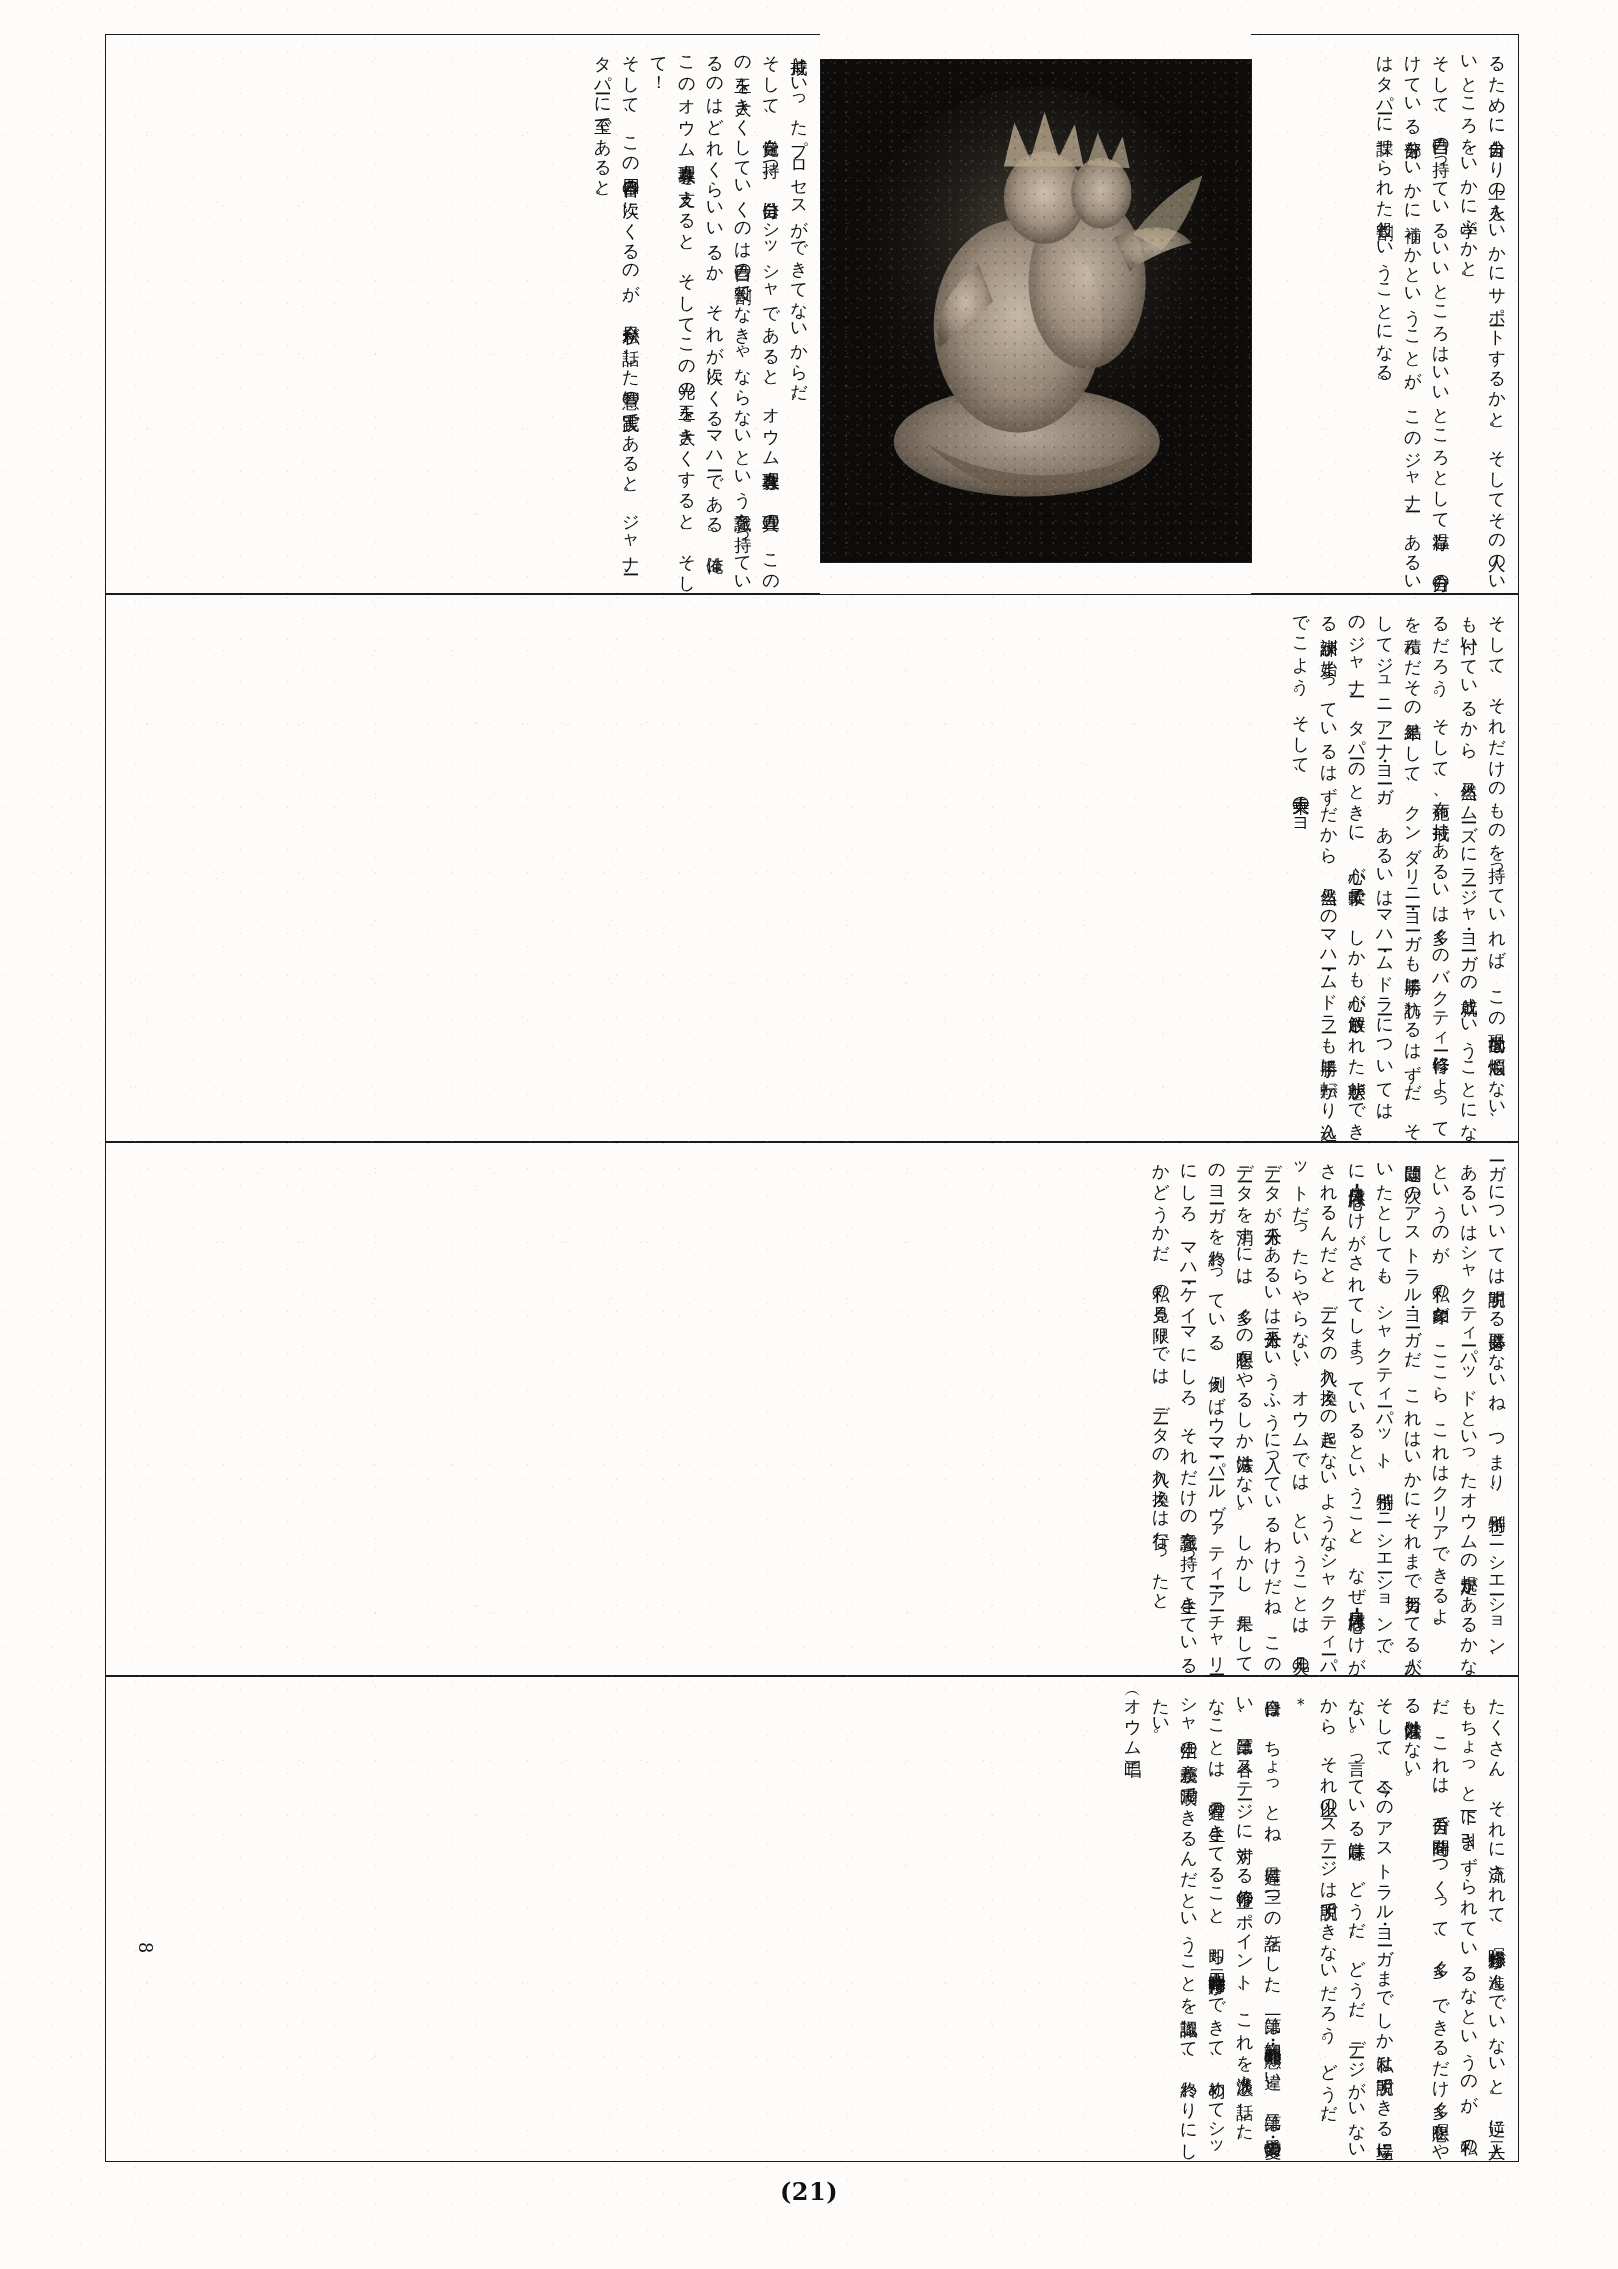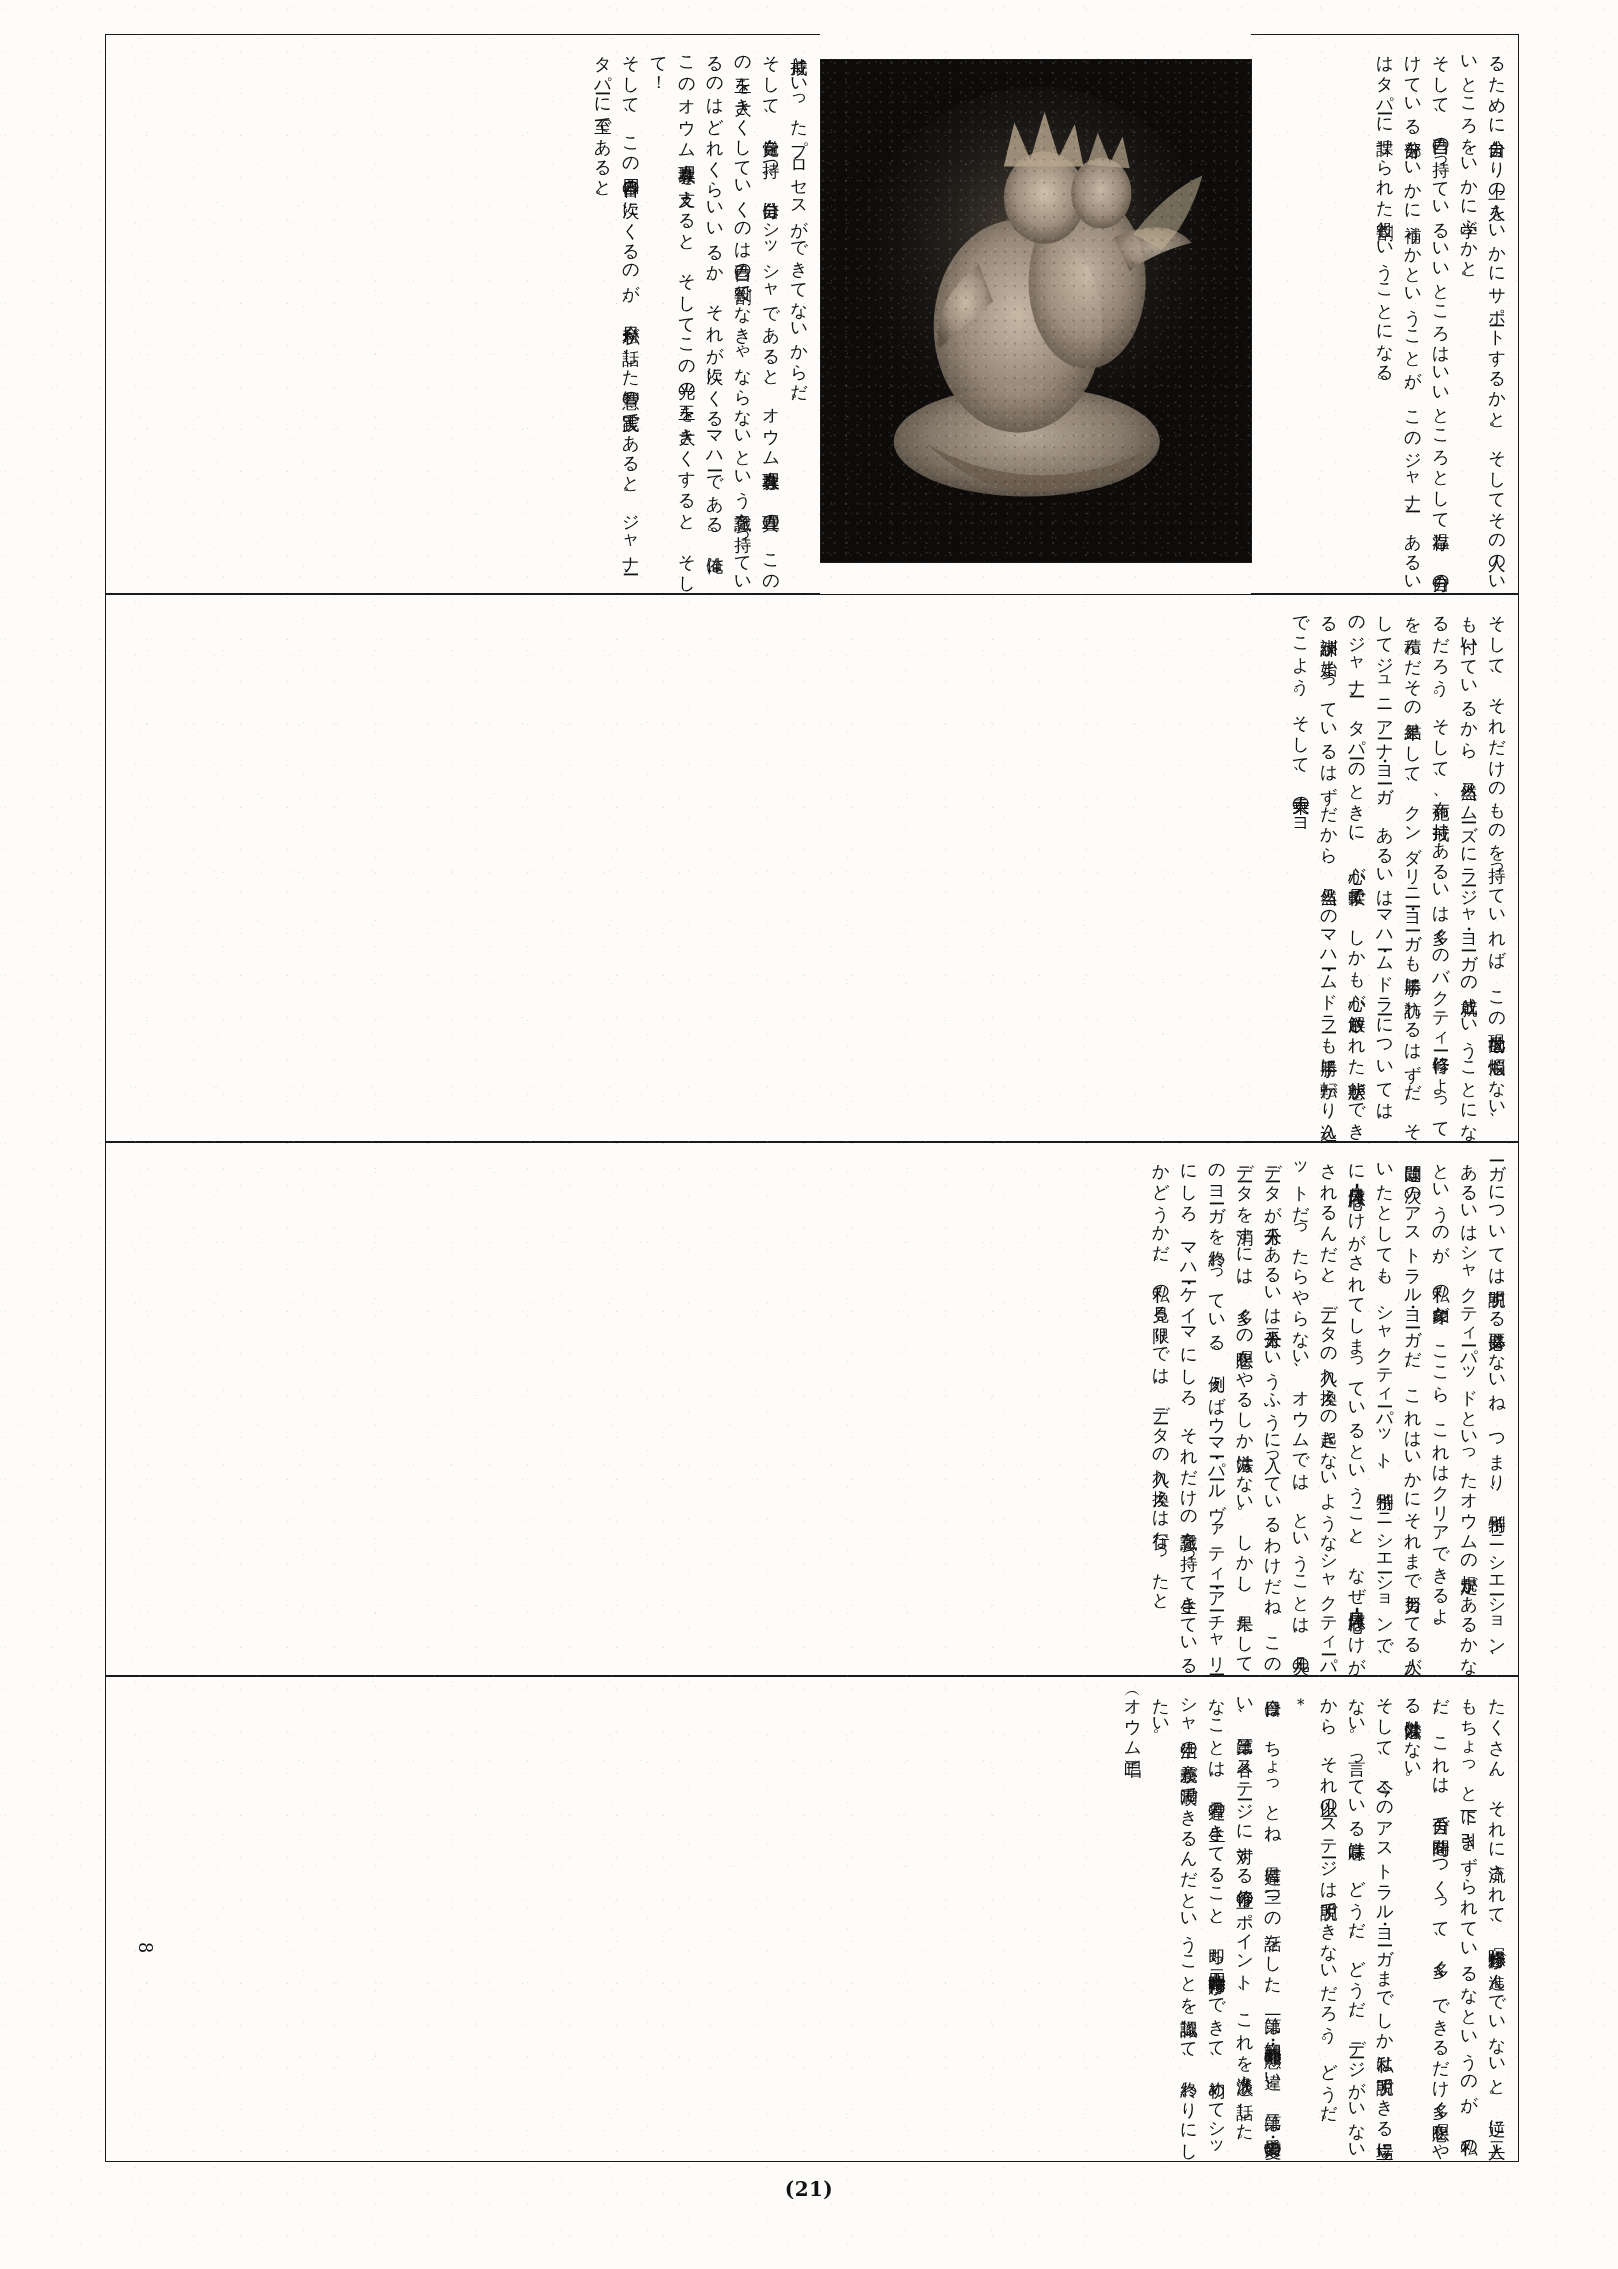--- a/index.html
+++ b/index.html
@@ -133,21 +133,21 @@
     width: 1414px;
     height: 486px;
   }
 
   .page-number {
     position: absolute;
     left: 0;
     right: 0;
     top: 2177px;
     text-align: center;
-    font-size: 20px;
+    font-size: 24px;
     font-weight: bold;
     letter-spacing: .02em;
     color: #111;
     font-family: "DejaVu Serif", "Liberation Serif", serif;
   }
 
   
   .folio-side {
     position: absolute;
     left: 135px;

